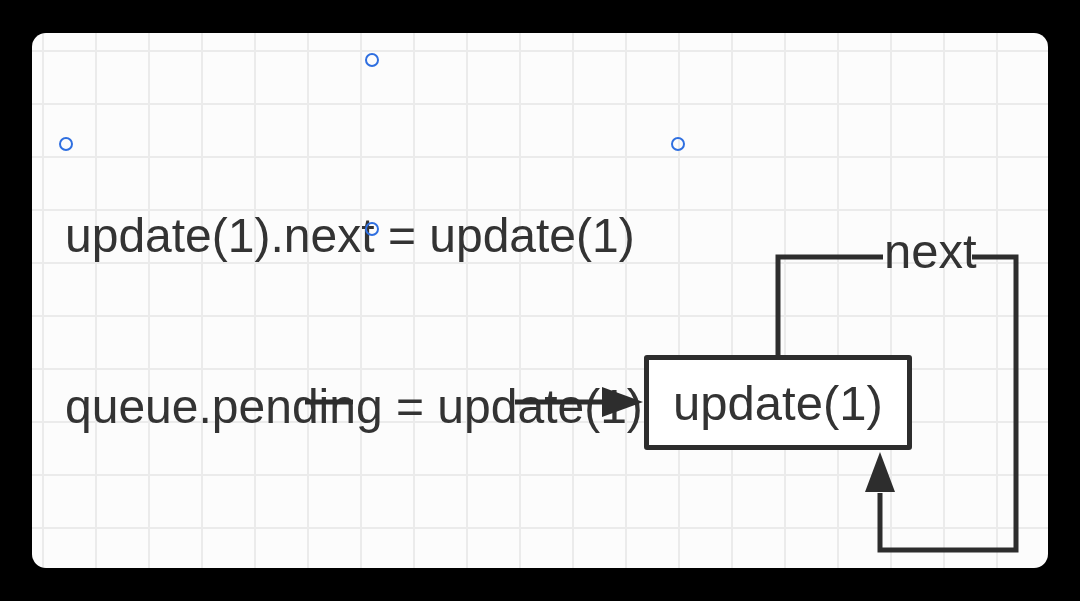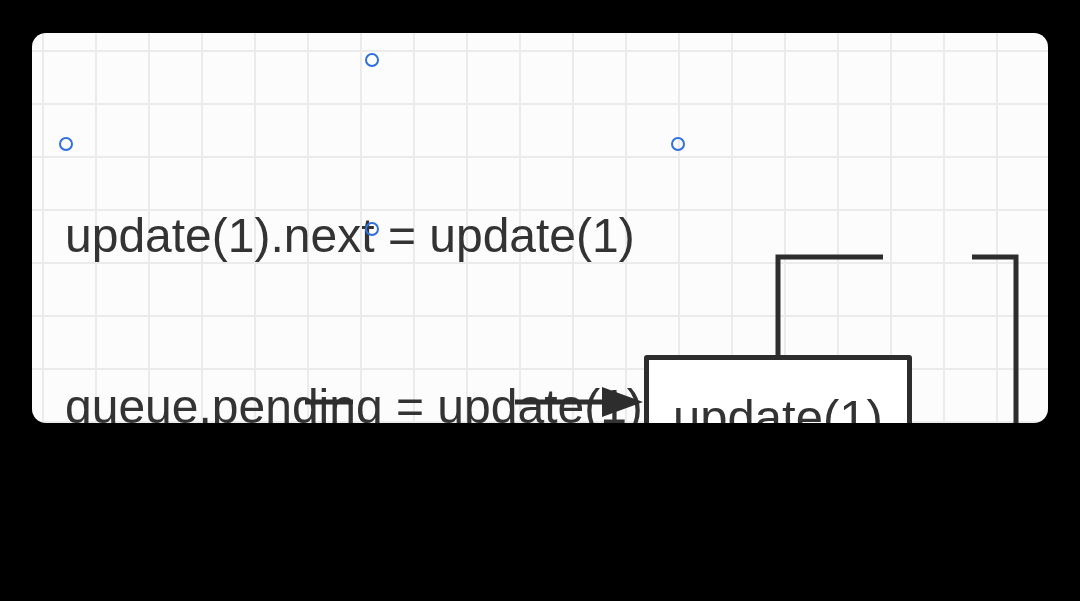--- a/index.html
+++ b/index.html
@@ -13,21 +13,21 @@
   * { margin: 0; padding: 0; box-sizing: border-box; }
   html, body { width: 1080px; height: 601px; overflow: hidden; }
   body {
     background: var(--frame);
     font-family: "Liberation Sans", "DejaVu Sans", sans-serif;
     position: relative;
   }
   .canvas {
     position: absolute;
     left: 32px; top: 33px;
-    width: 1016px; height: 390px;
+    width: 1016px; height: 535px;
     border-radius: 14px;
     background-color: var(--canvas-bg);
     background-image:
       linear-gradient(to right, var(--grid) 0, var(--grid) 2px, transparent 2px),
       linear-gradient(to bottom, var(--grid) 0, var(--grid) 2px, transparent 2px);
     background-size: 53px 53px;
     background-position: 10px 17px;
     overflow: hidden;
   }
   .annotation {
@@ -67,21 +67,21 @@
     background: #ffffff;
     border: 5px solid var(--stroke);
     border-radius: 3px;
     display: flex;
     align-items: center;
     justify-content: center;
     font-size: 49px;
     color: var(--text);
   }
   .node-queue  { left: 75px;  top: 332px; width: 198px; height: 74px; }
-  .node-update { left: 612px; top: 322px; width: 268px; height: 95px; align-items: flex-end; }
+  .node-update { left: 612px; top: 322px; width: 268px; height: 95px; }
   .edge-label {
     position: absolute;
     font-size: 49px;
     line-height: 1;
     color: var(--text);
     white-space: nowrap;
   }
   .edge-label.pending { left: 323px; top: 352px; }
   .edge-label.next    { left: 852px; top: 194px; }
 </style>
@@ -110,14 +110,15 @@
       <path d="M 746 322 V 224 H 851"></path>
       <path d="M 940 224 H 984 V 517 H 848 V 460"></path>
       <polygon points="848,419 833,459 863,459"></polygon>
     </g>
   </svg>
 
   <div class="node node-update">
     <span>update(1)</span>
   </div>
 
+  <div class="edge-label next">next</div>
 
 </div>
 
 </body></html>

